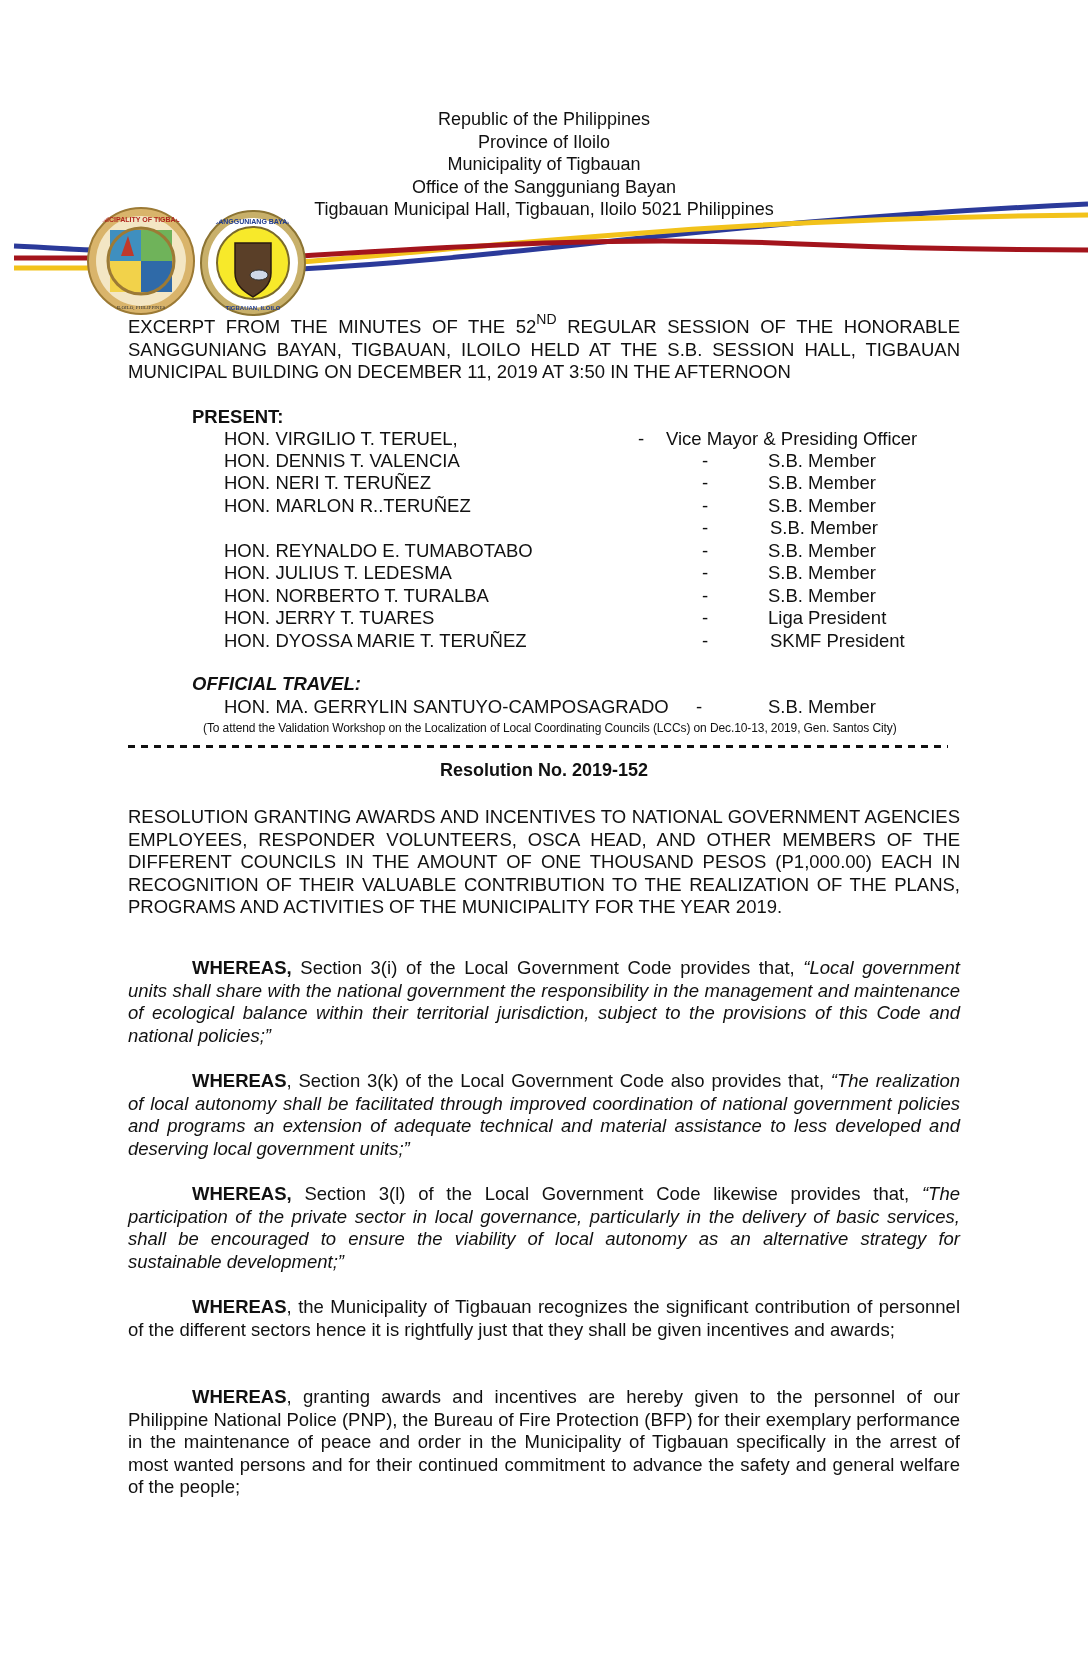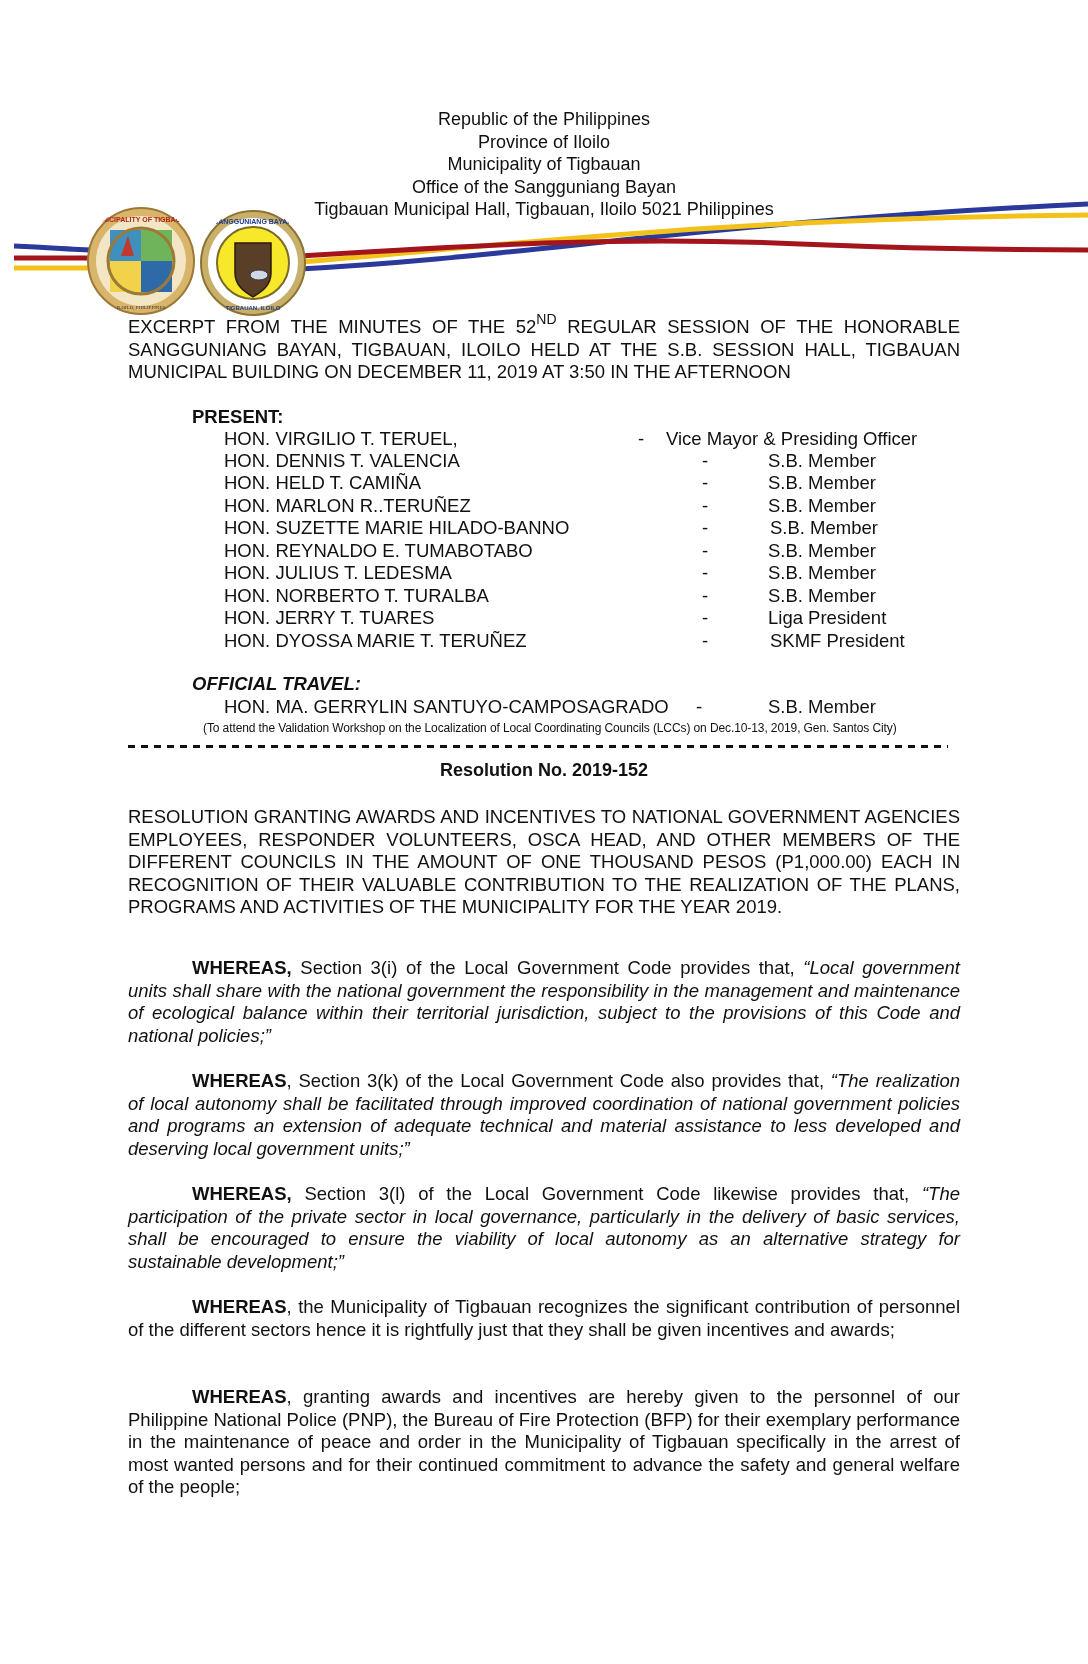--- a/index.html
+++ b/index.html
@@ -85,31 +85,30 @@
   <span class="nm">HON. VIRGILIO T. TERUEL,</span>
   <span class="dash" style="left:414px">-</span>
   <span class="role" style="left:442px">Vice Mayor &amp; Presiding Officer</span>
 </div>
 <div class="att-row" style="top:450px">
   <span class="nm">HON. DENNIS T. VALENCIA</span>
   <span class="dash" style="left:478px">-</span>
   <span class="role" style="left:544px">S.B. Member</span>
 </div>
 <div class="att-row" style="top:472px">
-  <span class="nm">HON. HELD T. CAMIÑA</span>
+  <span class="nm">HON. NERI T. TERUÑEZ</span>
   <span class="dash" style="left:478px">-</span>
   <span class="role" style="left:544px">S.B. Member</span>
 </div>
 <div class="att-row" style="top:495px">
   <span class="nm">HON. MARLON R..TERUÑEZ</span>
   <span class="dash" style="left:478px">-</span>
   <span class="role" style="left:544px">S.B. Member</span>
 </div>
 <div class="att-row" style="top:517px">
-  <span class="nm">HON. SUZETTE MARIE HILADO-BANNO</span>
   <span class="dash" style="left:478px">-</span>
   <span class="role" style="left:546px">S.B. Member</span>
 </div>
 <div class="att-row" style="top:540px">
   <span class="nm">HON. REYNALDO E. TUMABOTABO</span>
   <span class="dash" style="left:478px">-</span>
   <span class="role" style="left:544px">S.B. Member</span>
 </div>
 <div class="att-row" style="top:562px">
   <span class="nm">HON. JULIUS T. LEDESMA</span>

